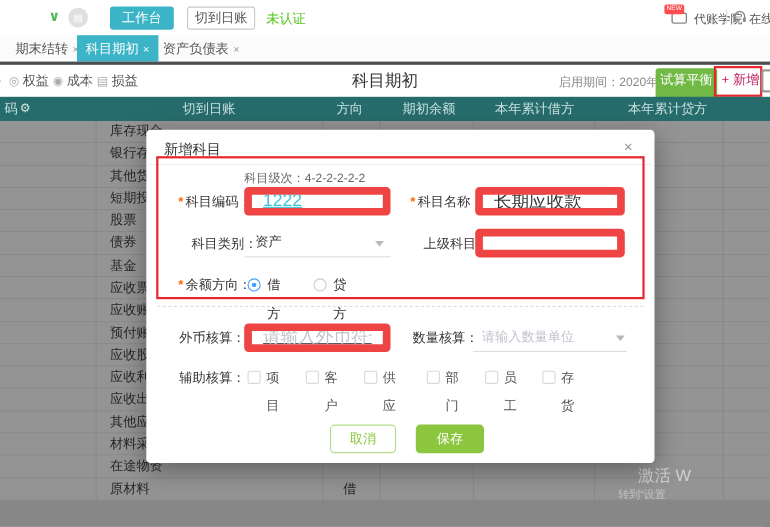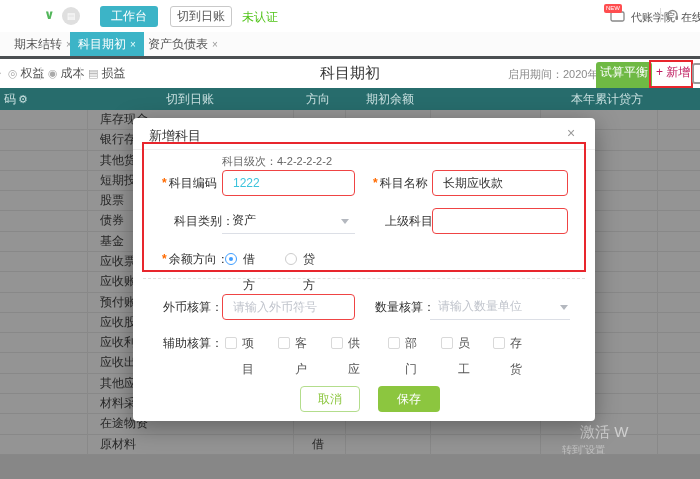--- a/index.html
+++ b/index.html
@@ -58,23 +58,23 @@
   
   #modal{left:133px;top:118px;width:462px;height:303px;background:#fff;border-radius:4px;
          box-shadow:0 6px 24px rgba(0,0,0,0.35);z-index:10;}
   #modal-header{left:0;top:0;width:462px;height:32px;border-bottom:1px solid #f0f0f0;box-sizing:border-box;}
   #modal-title{left:16px;top:9px;font-size:13px;color:#333;text-align:center;}
   #modal-close{left:434px;top:7px;color:#999;font-size:14px;}
   #form-redbox{left:9px;top:24px;width:440px;height:126px;border:2px solid var(--red);pointer-events:none;z-index:3;}
   #level-text{left:89px;top:36px;font-size:11px;color:#666;}
   .flabel{position:absolute;height:26px;line-height:26px;color:#333;white-space:nowrap;}
   .star{color:#ff6a00;font-weight:bold;margin-right:2px;}
-  .inp{position:absolute;height:26px;box-sizing:border-box;border:1px solid #ef4444;border-radius:4px;
-       padding:0 10px;font-size:12px;background:#fff;color:#333;outline:none;
-       font-family:"Liberation Sans","DejaVu Sans",sans-serif;}
+  .inp{position:absolute;height:26px;box-sizing:border-box;border:7px solid #ef4444;border-radius:4px;
+       padding:0 10px;font-size:16px;background:#fff;color:#333;outline:none;
+       font-family:"Liberation Sans","DejaVu Sans",sans-serif;text-decoration:underline;}
   .inp::placeholder{color:#c0c4cc;}
   #inp-code{left:89px;top:52px;width:133px;color:var(--cyan-text);}
   #inp-name{left:299px;top:52px;width:136px;}
   #sel-cat{left:89px;top:90px;width:133px;height:26px;border-bottom:1px solid #dcdfe6;box-sizing:border-box;}
   #sel-cat .val{position:absolute;left:10px;top:0;line-height:25px;color:#333;}
   #inp-parent{left:299px;top:90px;width:136px;}
   .caret-down{position:absolute;width:0;height:0;border-left:4px solid transparent;
               border-right:4px solid transparent;border-top:5px solid #b4b8bf;}
   #row-dir{left:92px;top:128px;height:26px;}
   .radio{position:absolute;top:7px;width:12px;height:12px;border-radius:50%;box-sizing:border-box;background:#fff;}
@@ -153,20 +153,21 @@
     <div class="abs" id="add-redbox"></div>
     <div class="abs" id="export-icon"></div>
   </div>
 
   <div class="abs" id="thead">
     <span class="th" style="left:4px">码</span>
     <span class="th" style="left:18px;font-size:11px">⚙</span>
     <span class="th" style="left:140px;width:100px">切到日账</span>
     <span class="th" style="left:295px;width:46px">方向</span>
     <span class="th" style="left:355px;width:70px">期初余额</span>
+    <span class="th" style="left:440px;width:92px">本年累计借方</span>
     <span class="th" style="left:561px;width:92px">本年累计贷方</span>
   </div>
 
   <div class="abs" id="tbody">
     <div class="trow">
         <span class="nm">库存现金</span>
         <span class="dir"></span>
       </div>
     <div class="trow">
         <span class="nm">银行存款</span>

